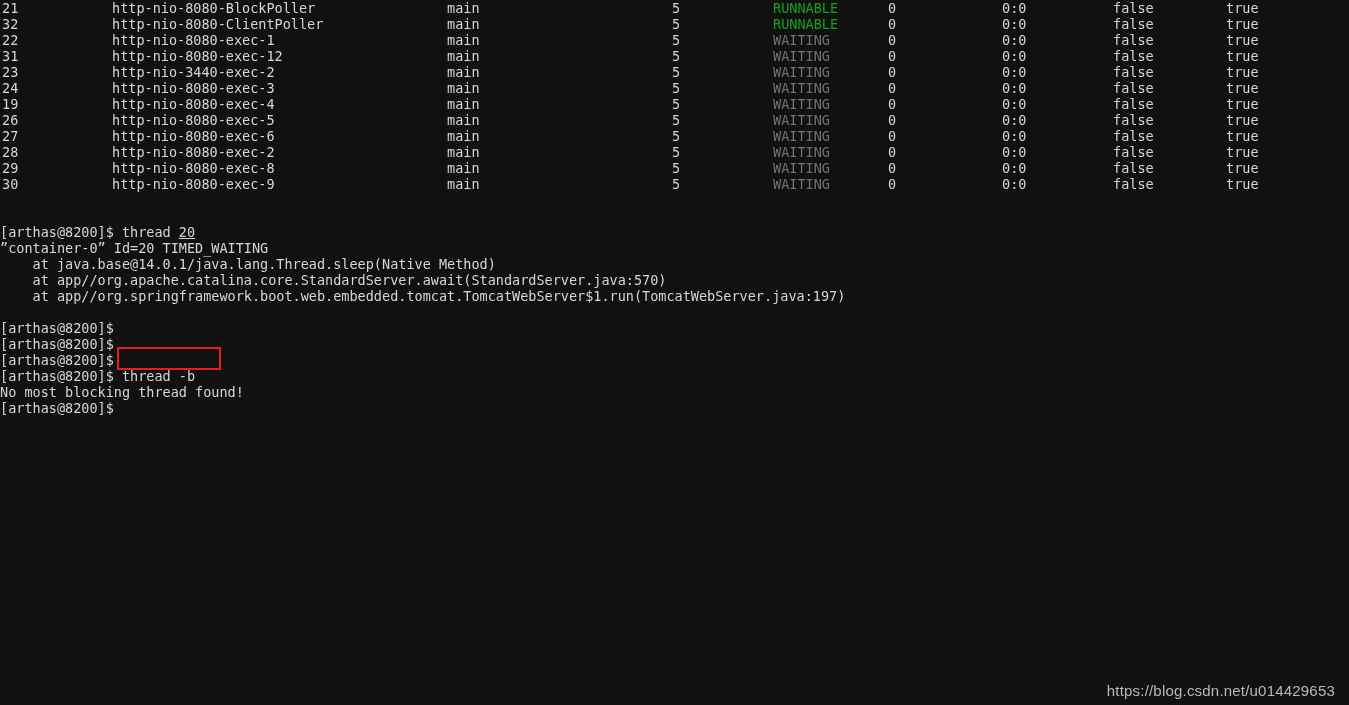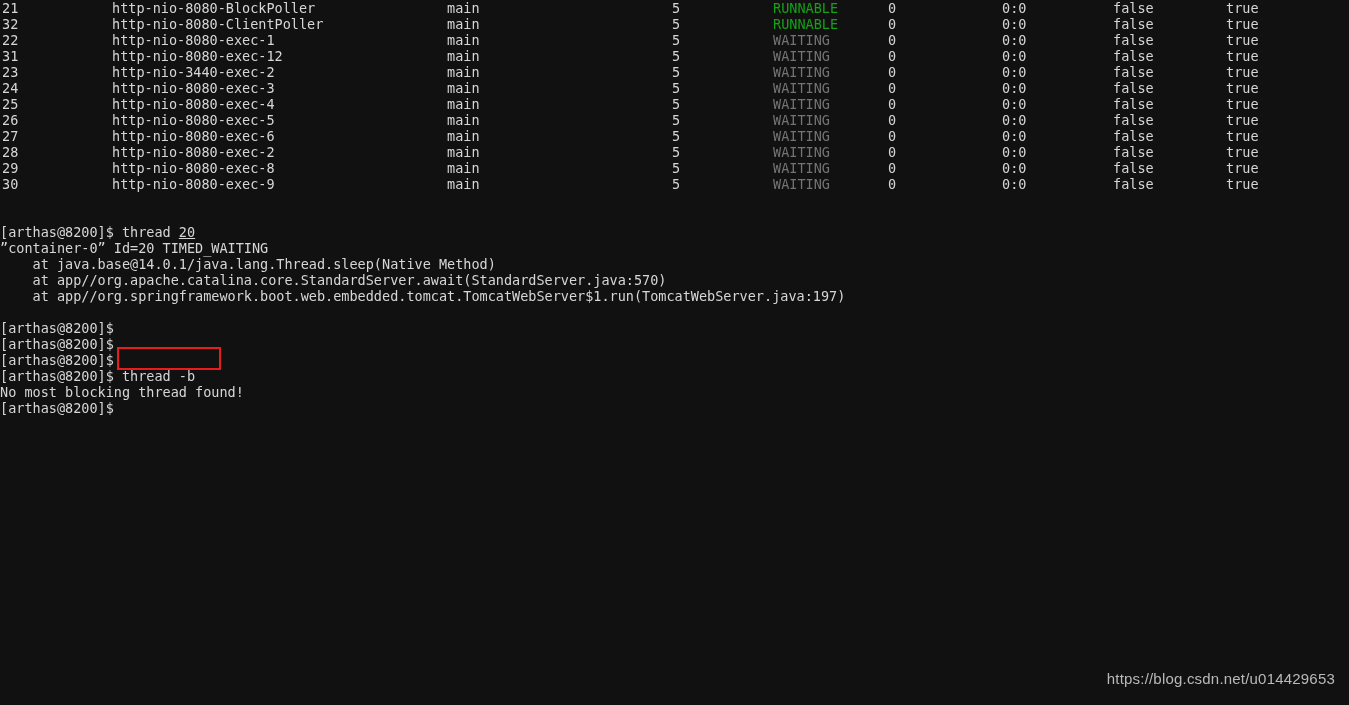--- a/index.html
+++ b/index.html
@@ -74,40 +74,40 @@
     height: 23px;
     border: 2px solid #e81c1c;
     box-sizing: border-box;
     pointer-events: none;
   }
 
   
   #watermark {
     position: absolute;
     right: 14px;
-    bottom: 18px;
+    bottom: 6px;
     font-family: "Liberation Sans", sans-serif;
     font-size: 15px;
     color: #b9b9b9;
     letter-spacing: 0.2px;
   }
 </style>
 </head>
 <body>
 
 <div id="screen">
 
   <div id="thread-table">
       <div class="trow"><span class="cell c-id">21</span><span class="cell c-name">http-nio-8080-BlockPoller</span><span class="cell c-group">main</span><span class="cell c-prio">5</span><span class="cell c-state st-runnable">RUNNABLE</span><span class="cell c-cpu">0</span><span class="cell c-time">0:0</span><span class="cell c-intr">false</span><span class="cell c-daemon">true</span></div>
       <div class="trow"><span class="cell c-id">32</span><span class="cell c-name">http-nio-8080-ClientPoller</span><span class="cell c-group">main</span><span class="cell c-prio">5</span><span class="cell c-state st-runnable">RUNNABLE</span><span class="cell c-cpu">0</span><span class="cell c-time">0:0</span><span class="cell c-intr">false</span><span class="cell c-daemon">true</span></div>
       <div class="trow"><span class="cell c-id">22</span><span class="cell c-name">http-nio-8080-exec-1</span><span class="cell c-group">main</span><span class="cell c-prio">5</span><span class="cell c-state st-waiting">WAITING</span><span class="cell c-cpu">0</span><span class="cell c-time">0:0</span><span class="cell c-intr">false</span><span class="cell c-daemon">true</span></div>
       <div class="trow"><span class="cell c-id">31</span><span class="cell c-name">http-nio-8080-exec-12</span><span class="cell c-group">main</span><span class="cell c-prio">5</span><span class="cell c-state st-waiting">WAITING</span><span class="cell c-cpu">0</span><span class="cell c-time">0:0</span><span class="cell c-intr">false</span><span class="cell c-daemon">true</span></div>
       <div class="trow"><span class="cell c-id">23</span><span class="cell c-name">http-nio-3440-exec-2</span><span class="cell c-group">main</span><span class="cell c-prio">5</span><span class="cell c-state st-waiting">WAITING</span><span class="cell c-cpu">0</span><span class="cell c-time">0:0</span><span class="cell c-intr">false</span><span class="cell c-daemon">true</span></div>
       <div class="trow"><span class="cell c-id">24</span><span class="cell c-name">http-nio-8080-exec-3</span><span class="cell c-group">main</span><span class="cell c-prio">5</span><span class="cell c-state st-waiting">WAITING</span><span class="cell c-cpu">0</span><span class="cell c-time">0:0</span><span class="cell c-intr">false</span><span class="cell c-daemon">true</span></div>
-      <div class="trow"><span class="cell c-id">25</span><span class="cell c-name">http-nio-8080-exec-4</span><span class="cell c-group">main</span><span class="cell c-prio">5</span><span class="cell c-state st-waiting">WAITING</span><span class="cell c-cpu">0</span><span class="cell c-time">0:0</span><span class="cell c-intr">false</span><span class="cell c-daemon">true</span></div>
+      <div class="trow"><span class="cell c-id">19</span><span class="cell c-name">http-nio-8080-exec-4</span><span class="cell c-group">main</span><span class="cell c-prio">5</span><span class="cell c-state st-waiting">WAITING</span><span class="cell c-cpu">0</span><span class="cell c-time">0:0</span><span class="cell c-intr">false</span><span class="cell c-daemon">true</span></div>
       <div class="trow"><span class="cell c-id">26</span><span class="cell c-name">http-nio-8080-exec-5</span><span class="cell c-group">main</span><span class="cell c-prio">5</span><span class="cell c-state st-waiting">WAITING</span><span class="cell c-cpu">0</span><span class="cell c-time">0:0</span><span class="cell c-intr">false</span><span class="cell c-daemon">true</span></div>
       <div class="trow"><span class="cell c-id">27</span><span class="cell c-name">http-nio-8080-exec-6</span><span class="cell c-group">main</span><span class="cell c-prio">5</span><span class="cell c-state st-waiting">WAITING</span><span class="cell c-cpu">0</span><span class="cell c-time">0:0</span><span class="cell c-intr">false</span><span class="cell c-daemon">true</span></div>
       <div class="trow"><span class="cell c-id">28</span><span class="cell c-name">http-nio-8080-exec-2</span><span class="cell c-group">main</span><span class="cell c-prio">5</span><span class="cell c-state st-waiting">WAITING</span><span class="cell c-cpu">0</span><span class="cell c-time">0:0</span><span class="cell c-intr">false</span><span class="cell c-daemon">true</span></div>
       <div class="trow"><span class="cell c-id">29</span><span class="cell c-name">http-nio-8080-exec-8</span><span class="cell c-group">main</span><span class="cell c-prio">5</span><span class="cell c-state st-waiting">WAITING</span><span class="cell c-cpu">0</span><span class="cell c-time">0:0</span><span class="cell c-intr">false</span><span class="cell c-daemon">true</span></div>
       <div class="trow"><span class="cell c-id">30</span><span class="cell c-name">http-nio-8080-exec-9</span><span class="cell c-group">main</span><span class="cell c-prio">5</span><span class="cell c-state st-waiting">WAITING</span><span class="cell c-cpu">0</span><span class="cell c-time">0:0</span><span class="cell c-intr">false</span><span class="cell c-daemon">true</span></div>
     </div>
 
   <div id="console"><div class="cline blank">&nbsp;</div><div class="cline"><span>[arthas@8200]$ </span><span>thread </span><span class="underlined">20</span></div><div class="cline">”container-0” Id=20 TIMED_WAITING</div><div class="cline">    at java.base@14.0.1/java.lang.Thread.sleep(Native Method)</div><div class="cline">    at app//org.apache.catalina.core.StandardServer.await(StandardServer.java:570)</div><div class="cline">    at app//org.springframework.boot.web.embedded.tomcat.TomcatWebServer$1.run(TomcatWebServer.java:197)</div><div class="cline blank">&nbsp;</div><div class="cline">[arthas@8200]$ </div><div class="cline">[arthas@8200]$ </div><div class="cline">[arthas@8200]$ </div><div class="cline"><span>[arthas@8200]$ </span><span>thread -b</span></div><div class="cline">No most blocking thread found!</div><div class="cline">[arthas@8200]$ </div></div>
 
   <div id="highlight-box"></div>

